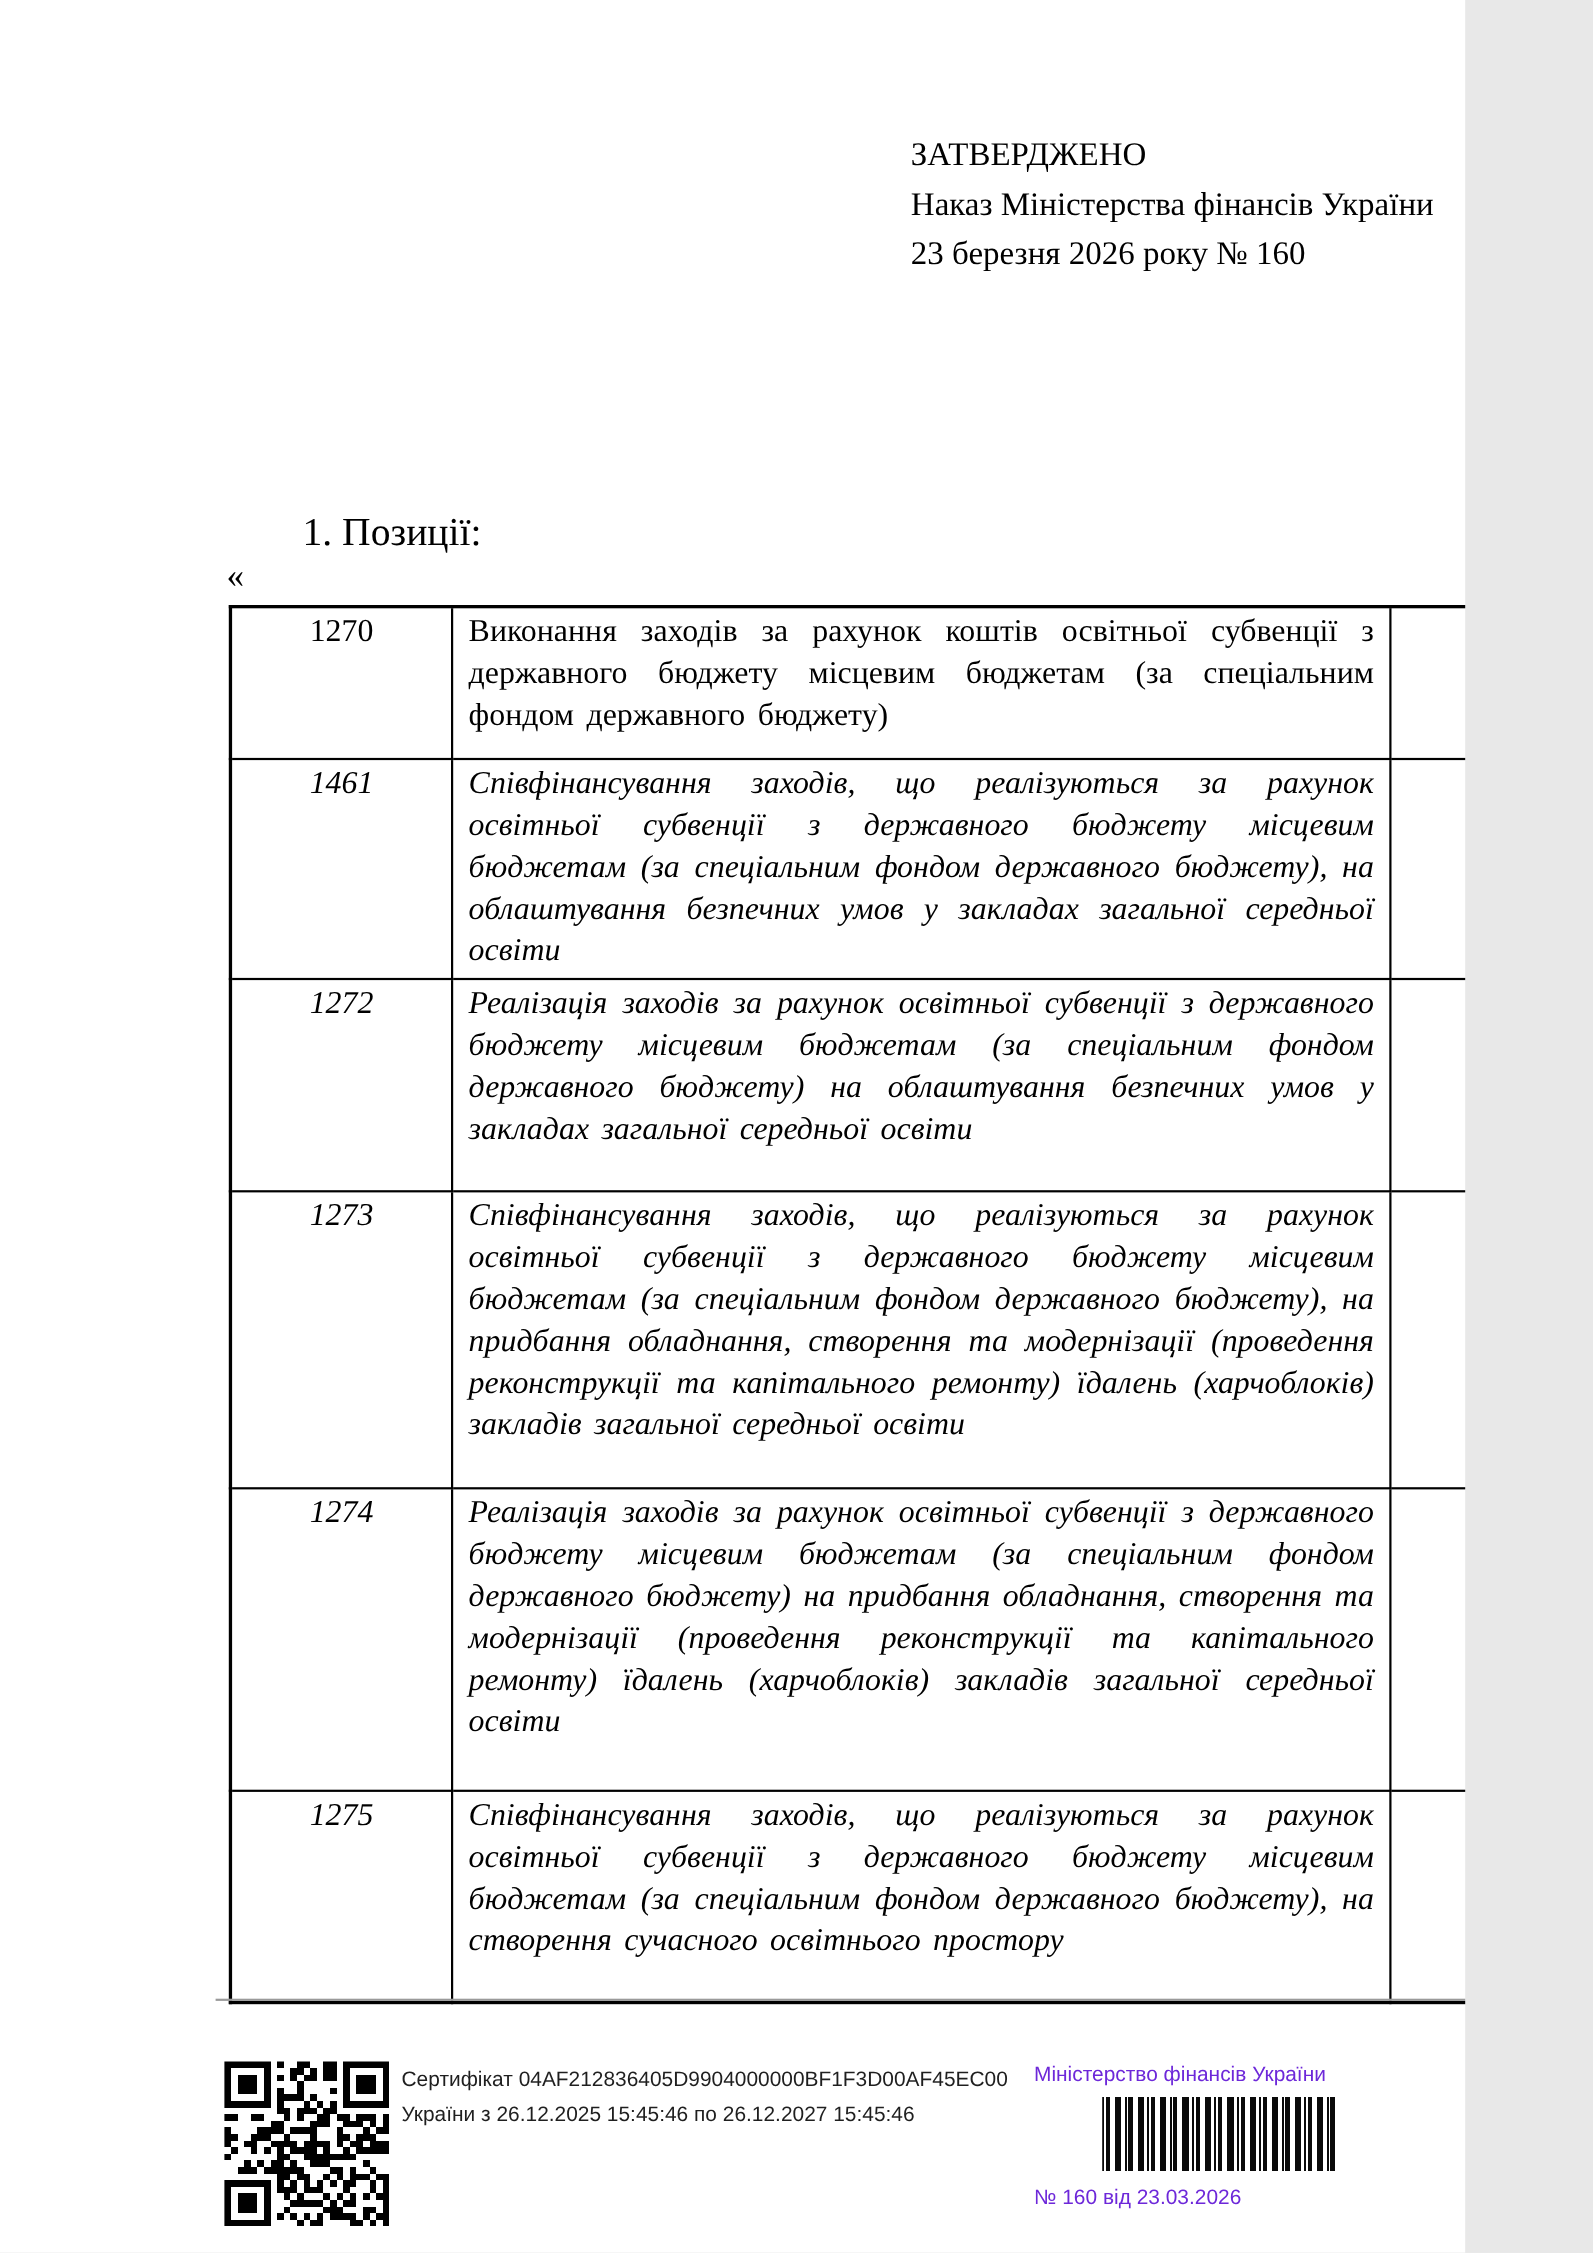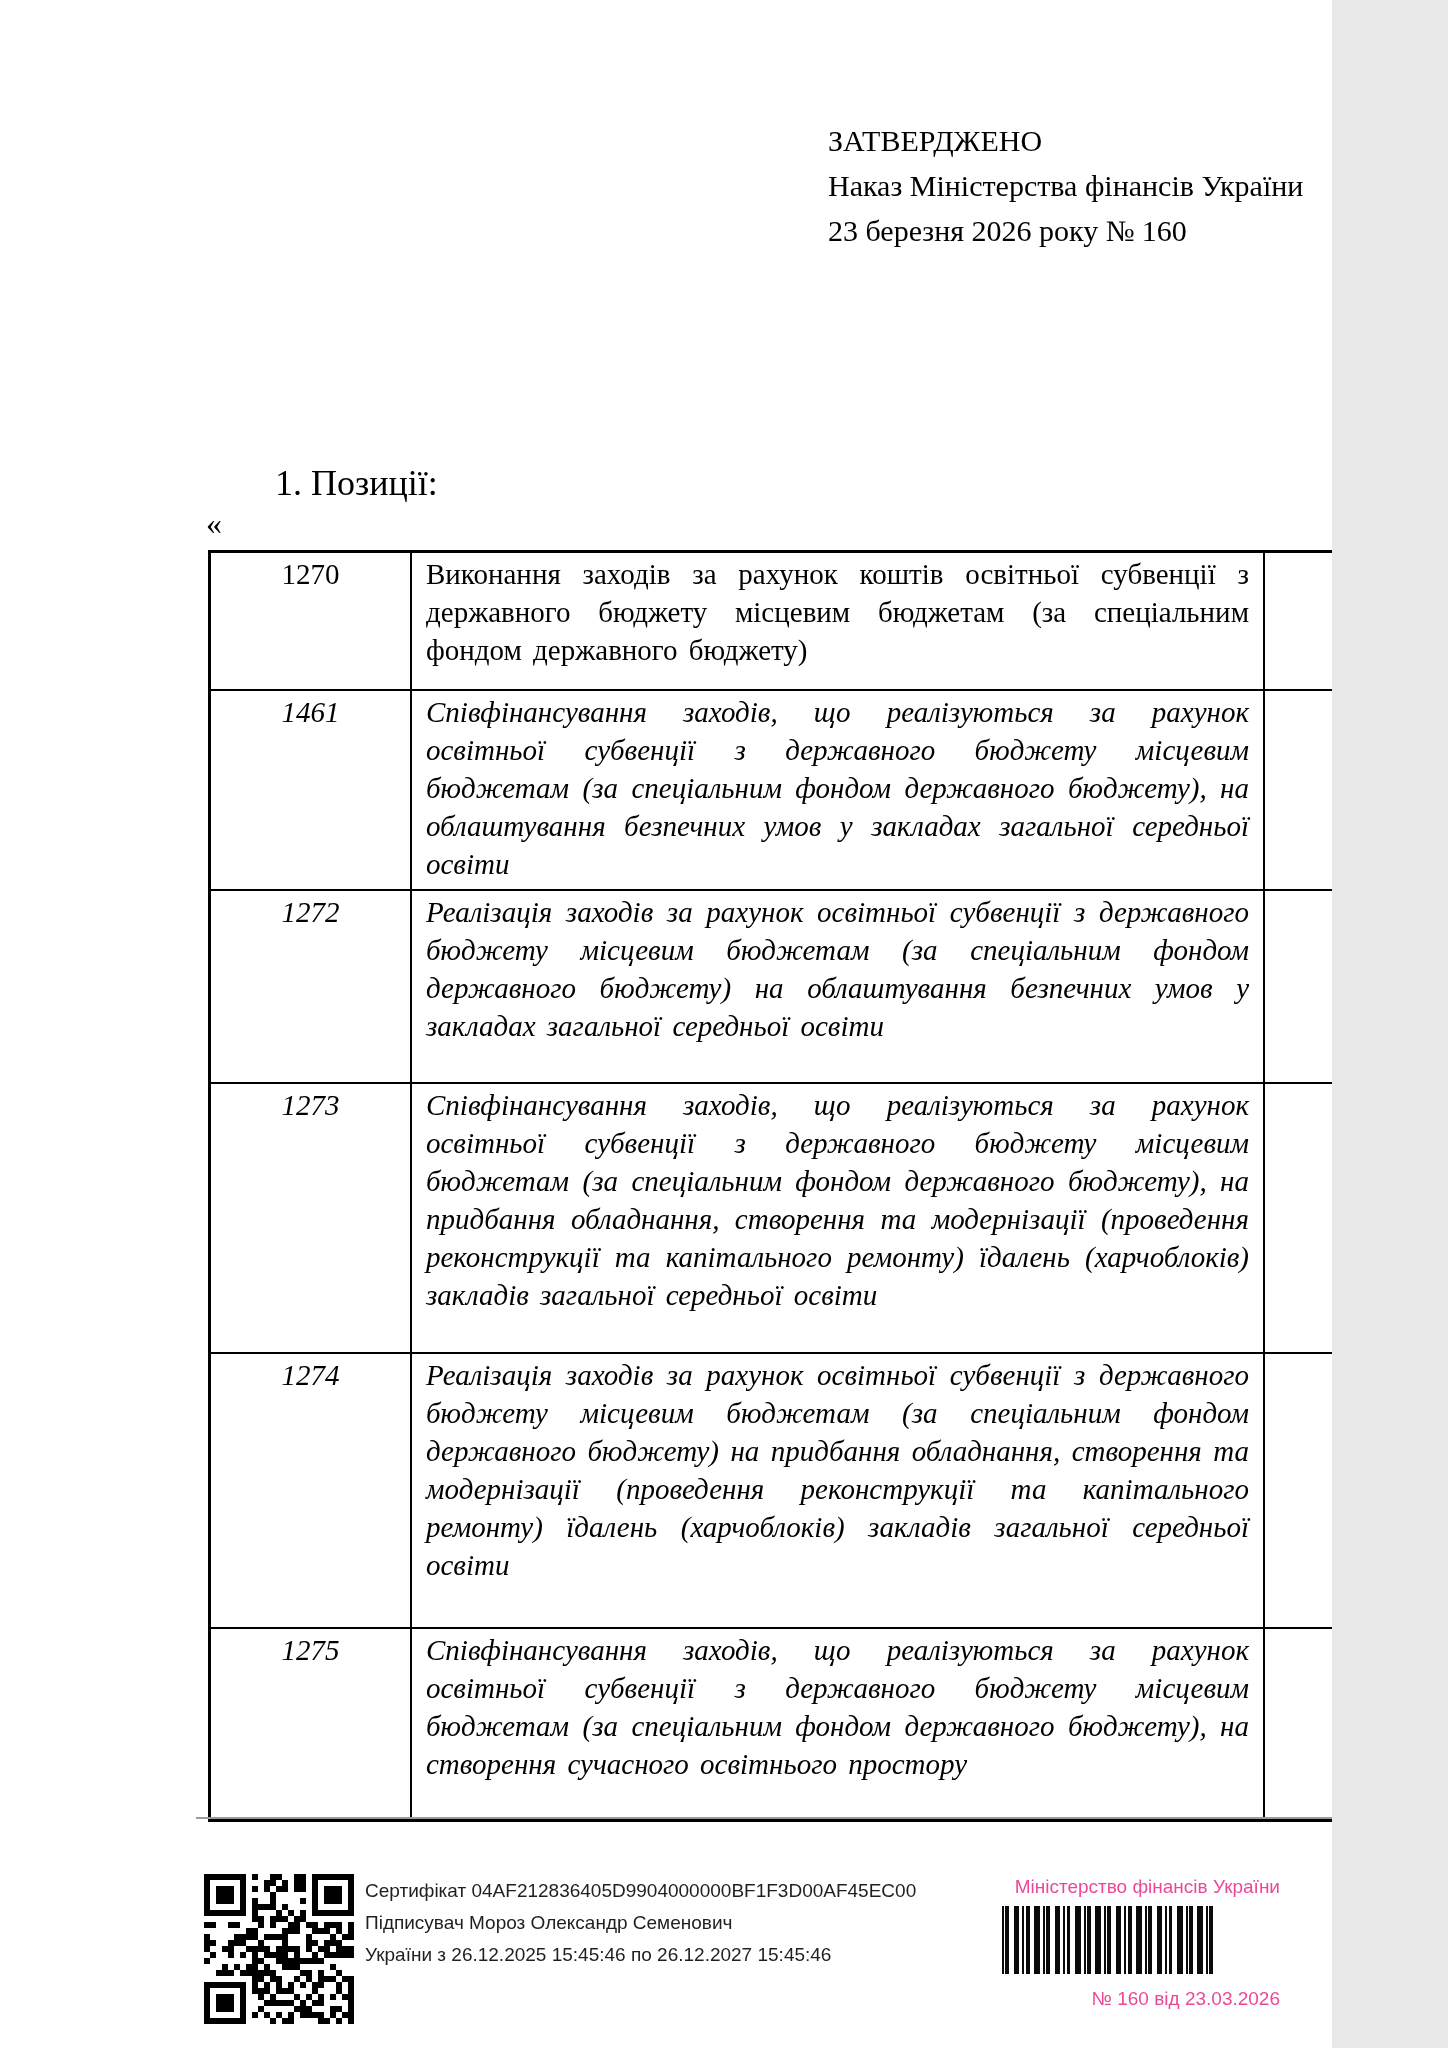--- a/index.html
+++ b/index.html
@@ -56,23 +56,23 @@
   .sig-block{
     position:absolute;left:365px;top:1880px;
     font-family:"Liberation Sans", sans-serif;
     font-size:19px;color:#1f1f1f;white-space:nowrap;
   }
   .sig-line1{margin:0 0 24px 0;}
   .sig-row{margin:0 0 10px 0;}
   .u{text-underline-offset:3px;}
   .reg-block{
     position:absolute;left:940px;top:1876px;width:340px;
-    text-align:right;
+    text-align:left;
     font-family:"Liberation Sans", sans-serif;
-    font-size:19px;color:#ec4899;
+    font-size:19px;color:#6d28d9;
   }
   .barcode{width:216px;height:68px;margin:8px auto 0 auto;display:block;}
   .reg-number{margin-top:14px;}
 </style>
 </head>
 <body>
 
 <div class="page">
 
   <div class="approval">
@@ -359,24 +359,20 @@
       <rect x="1" y="19" width="5" height="5" fill="#fff"></rect>
       <rect x="2" y="20" width="3" height="3" fill="#000"></rect>
     </svg>
 
   <div class="sig-block">
     <div class="sig-row">
       <span>Сертифікат</span>
       <span class="u">04AF212836405D9904000000BF1F3D00AF45EC00</span>
     </div>
     <div class="sig-row">
-      <span>Підписувач</span>
-      <span class="u">Мороз Олександр Семенович</span>
-    </div>
-    <div class="sig-row">
       <span>України з</span>
       <span class="u">26.12.2025 15:45:46</span>
       <span>по</span>
       <span class="u">26.12.2027 15:45:46</span>
     </div>
   </div>
 
   <div class="reg-block">
     <div>Міністерство фінансів України</div>
     <svg class="barcode" id="barcode-svg" viewBox="0 0 216 68" shape-rendering="crispEdges">

